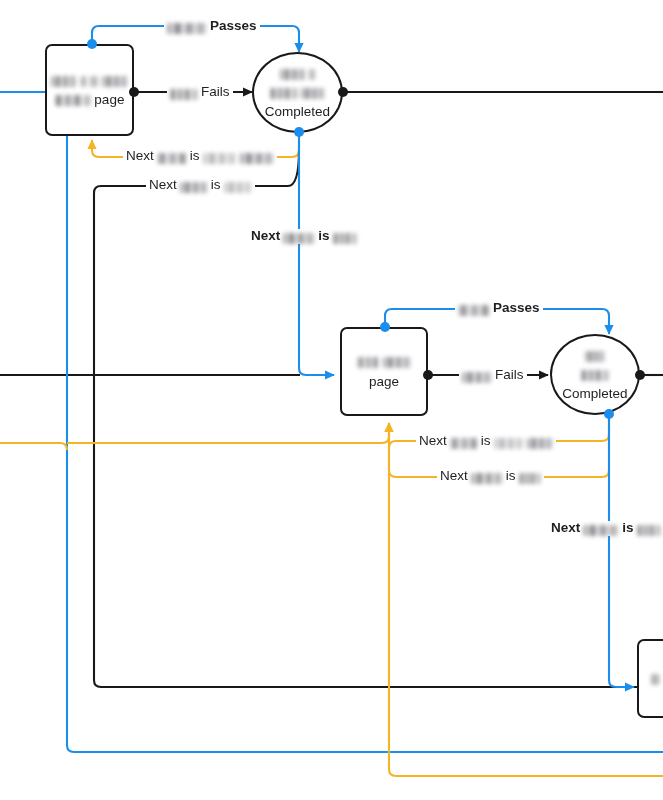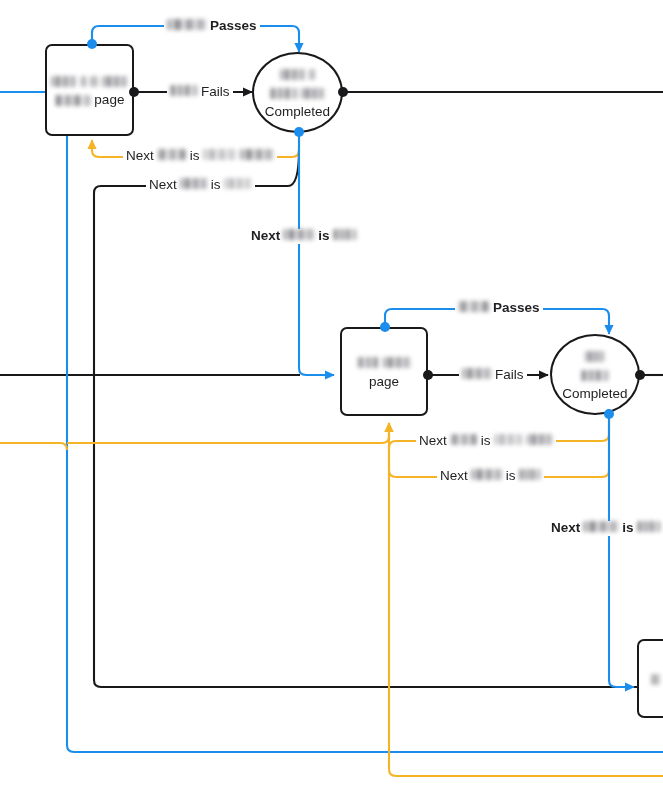--- a/index.html
+++ b/index.html
@@ -99,21 +99,21 @@
   
   .edge-label {
     position: absolute;
     font-size: 13.5px;
     color: #1f1f22;
     background: #ffffff;
     white-space: nowrap;
     line-height: 1.1;
     padding: 0 3px;
     display: flex;
-    align-items: flex-start;
+    align-items: flex-end;
     gap: 3px;
   }
   .edge-label.bold {
     font-weight: bold;
   }
   .edge-label .txt { display: inline-block; }
   .port {
     position: absolute;
     border-radius: 50%;
   }

